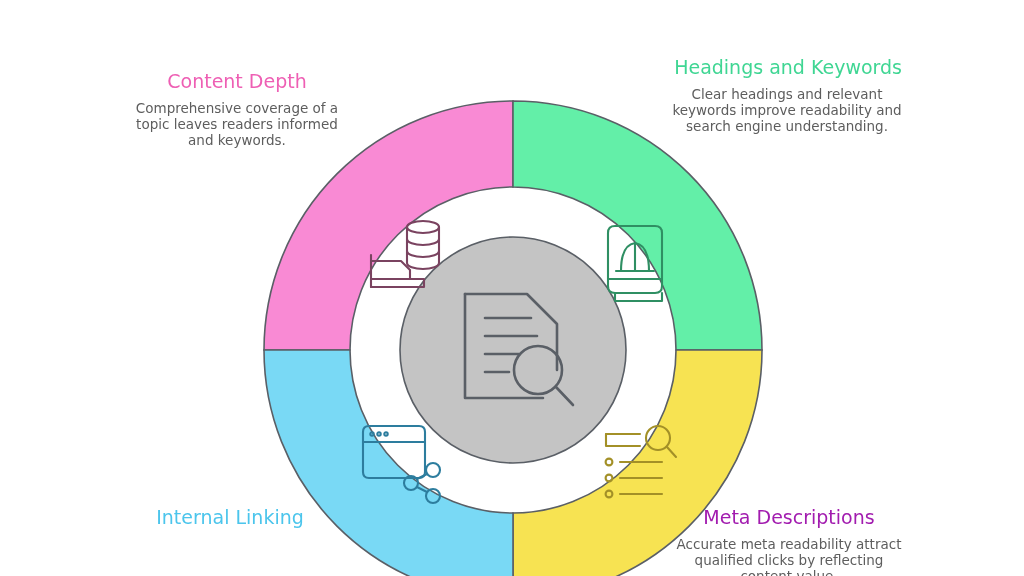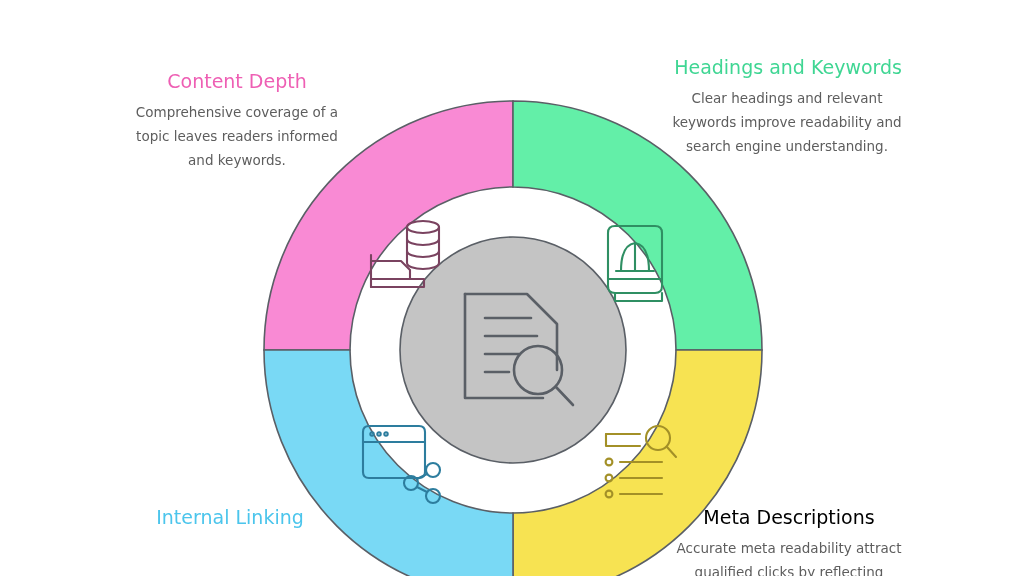--- a/index.html
+++ b/index.html
@@ -6,21 +6,21 @@
   body{
     width:1024px;height:576px;
     background:#ffffff;
     font-family:"DejaVu Sans","Liberation Sans",sans-serif;
     overflow:hidden;position:relative;
   }
   #stage{position:absolute;inset:0;margin-top:48px;}
 
   .quad-text{position:absolute;width:230px;text-align:center;}
   .quad-title{font-size:19px;line-height:23px;font-weight:400;margin:0 0 7px 0;}
-  .quad-desc{font-size:13.5px;line-height:24px;color:#5d5d5d;margin:0;}
+  .quad-desc{font-size:13.5px;line-height:16px;color:#5d5d5d;margin:0;}
 
   #block-content-depth{left:122px;top:22px;}
   #block-headings{left:672px;top:8px;}
   #block-internal-linking{left:115px;top:458px;}
   #block-meta{left:674px;top:458px;}
 
   #diagram{position:absolute;left:263px;top:52px;width:500px;height:500px;}
   svg{display:block;overflow:visible;}
   .seg-stroke{stroke:#5a5f66;stroke-width:1.6;}
   .icon-line{fill:none;stroke-width:2.1;stroke-linecap:round;stroke-linejoin:round;}
@@ -39,21 +39,21 @@
   <div class="quad-text" id="block-headings">
     <p class="quad-title" style="color: rgb(63, 214, 147); text-align: right;">Headings and Keywords</p>
     <p class="quad-desc">Clear headings and relevant keywords improve readability and search engine understanding.</p>
   </div>
 
   <div class="quad-text" id="block-internal-linking">
     <p class="quad-title" style="color: rgb(75, 197, 236);">Internal Linking</p>
   </div>
 
   <div class="quad-text" id="block-meta">
-    <p class="quad-title" style="color: #000000;">Meta Descriptions</p>
+    <p class="quad-title" style="color: #a21caf;">Meta Descriptions</p>
     <p class="quad-desc">Accurate meta readability attract qualified clicks by reflecting content value.</p>
   </div>
 
   <div id="diagram">
   <svg viewBox="0 0 500 500" width="500" height="500">
 
     <g>
       <path id="wedge-tl" class="seg-stroke" d="M 250 1 A 249 249 0 0 0 1 250 L 87 250 A 163 163 0 0 1 250 87 Z" fill="#f98ad4"></path>
       <path id="wedge-tr" class="seg-stroke" d="M 250 1 A 249 249 0 0 1 499 250 L 413 250 A 163 163 0 0 0 250 87 Z" fill="#63efa8"></path>
       <path id="wedge-br" class="seg-stroke" d="M 499 250 A 249 249 0 0 1 250 499 L 250 413 A 163 163 0 0 0 413 250 Z" fill="#f7e352"></path>

